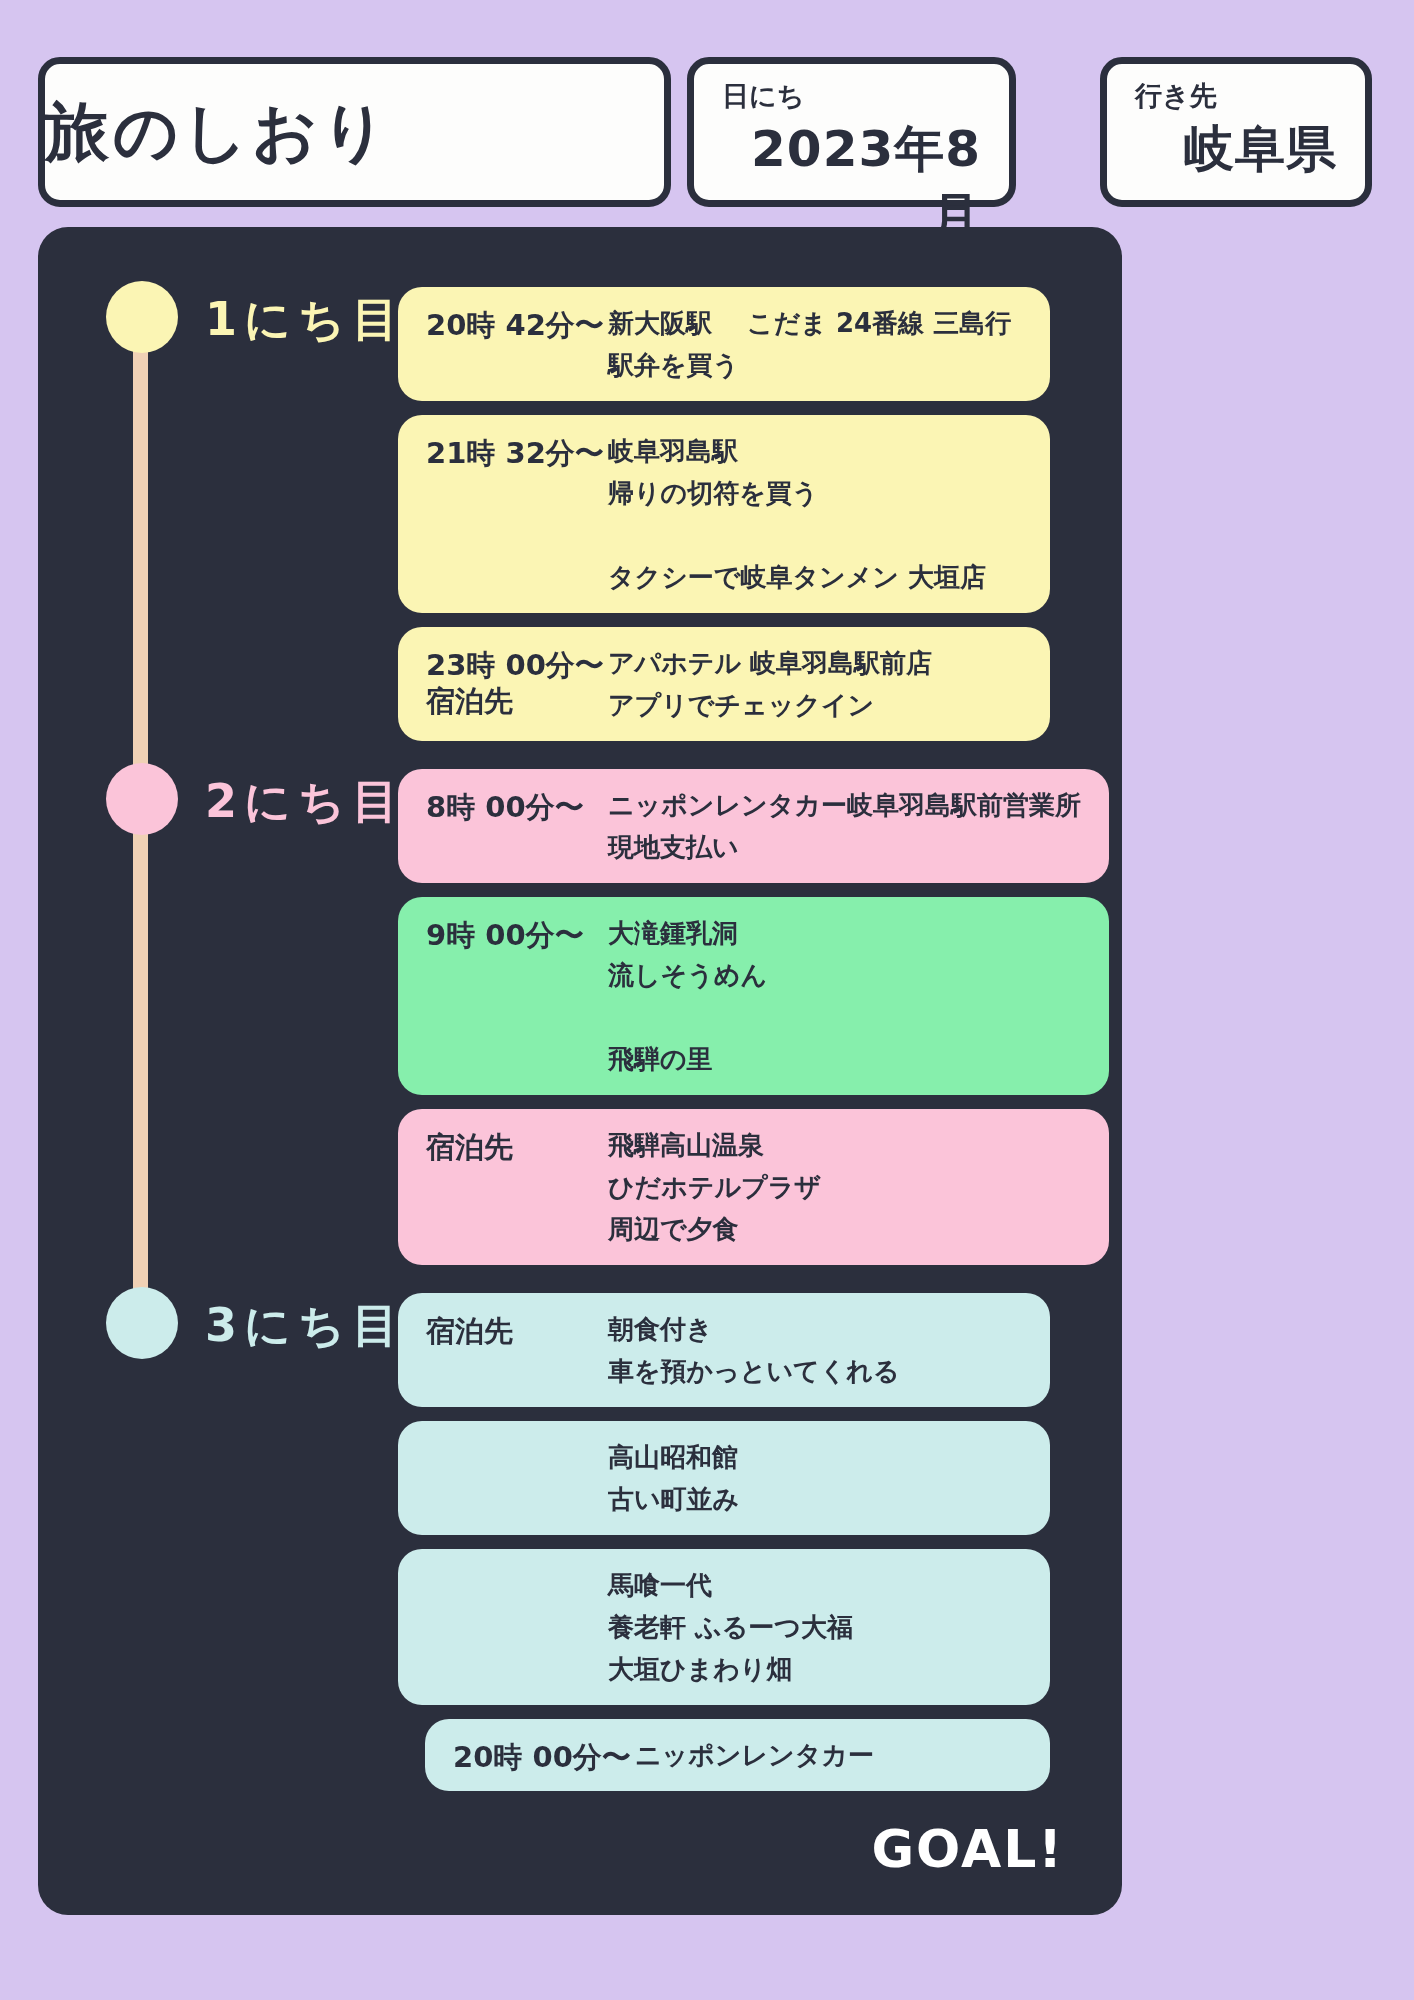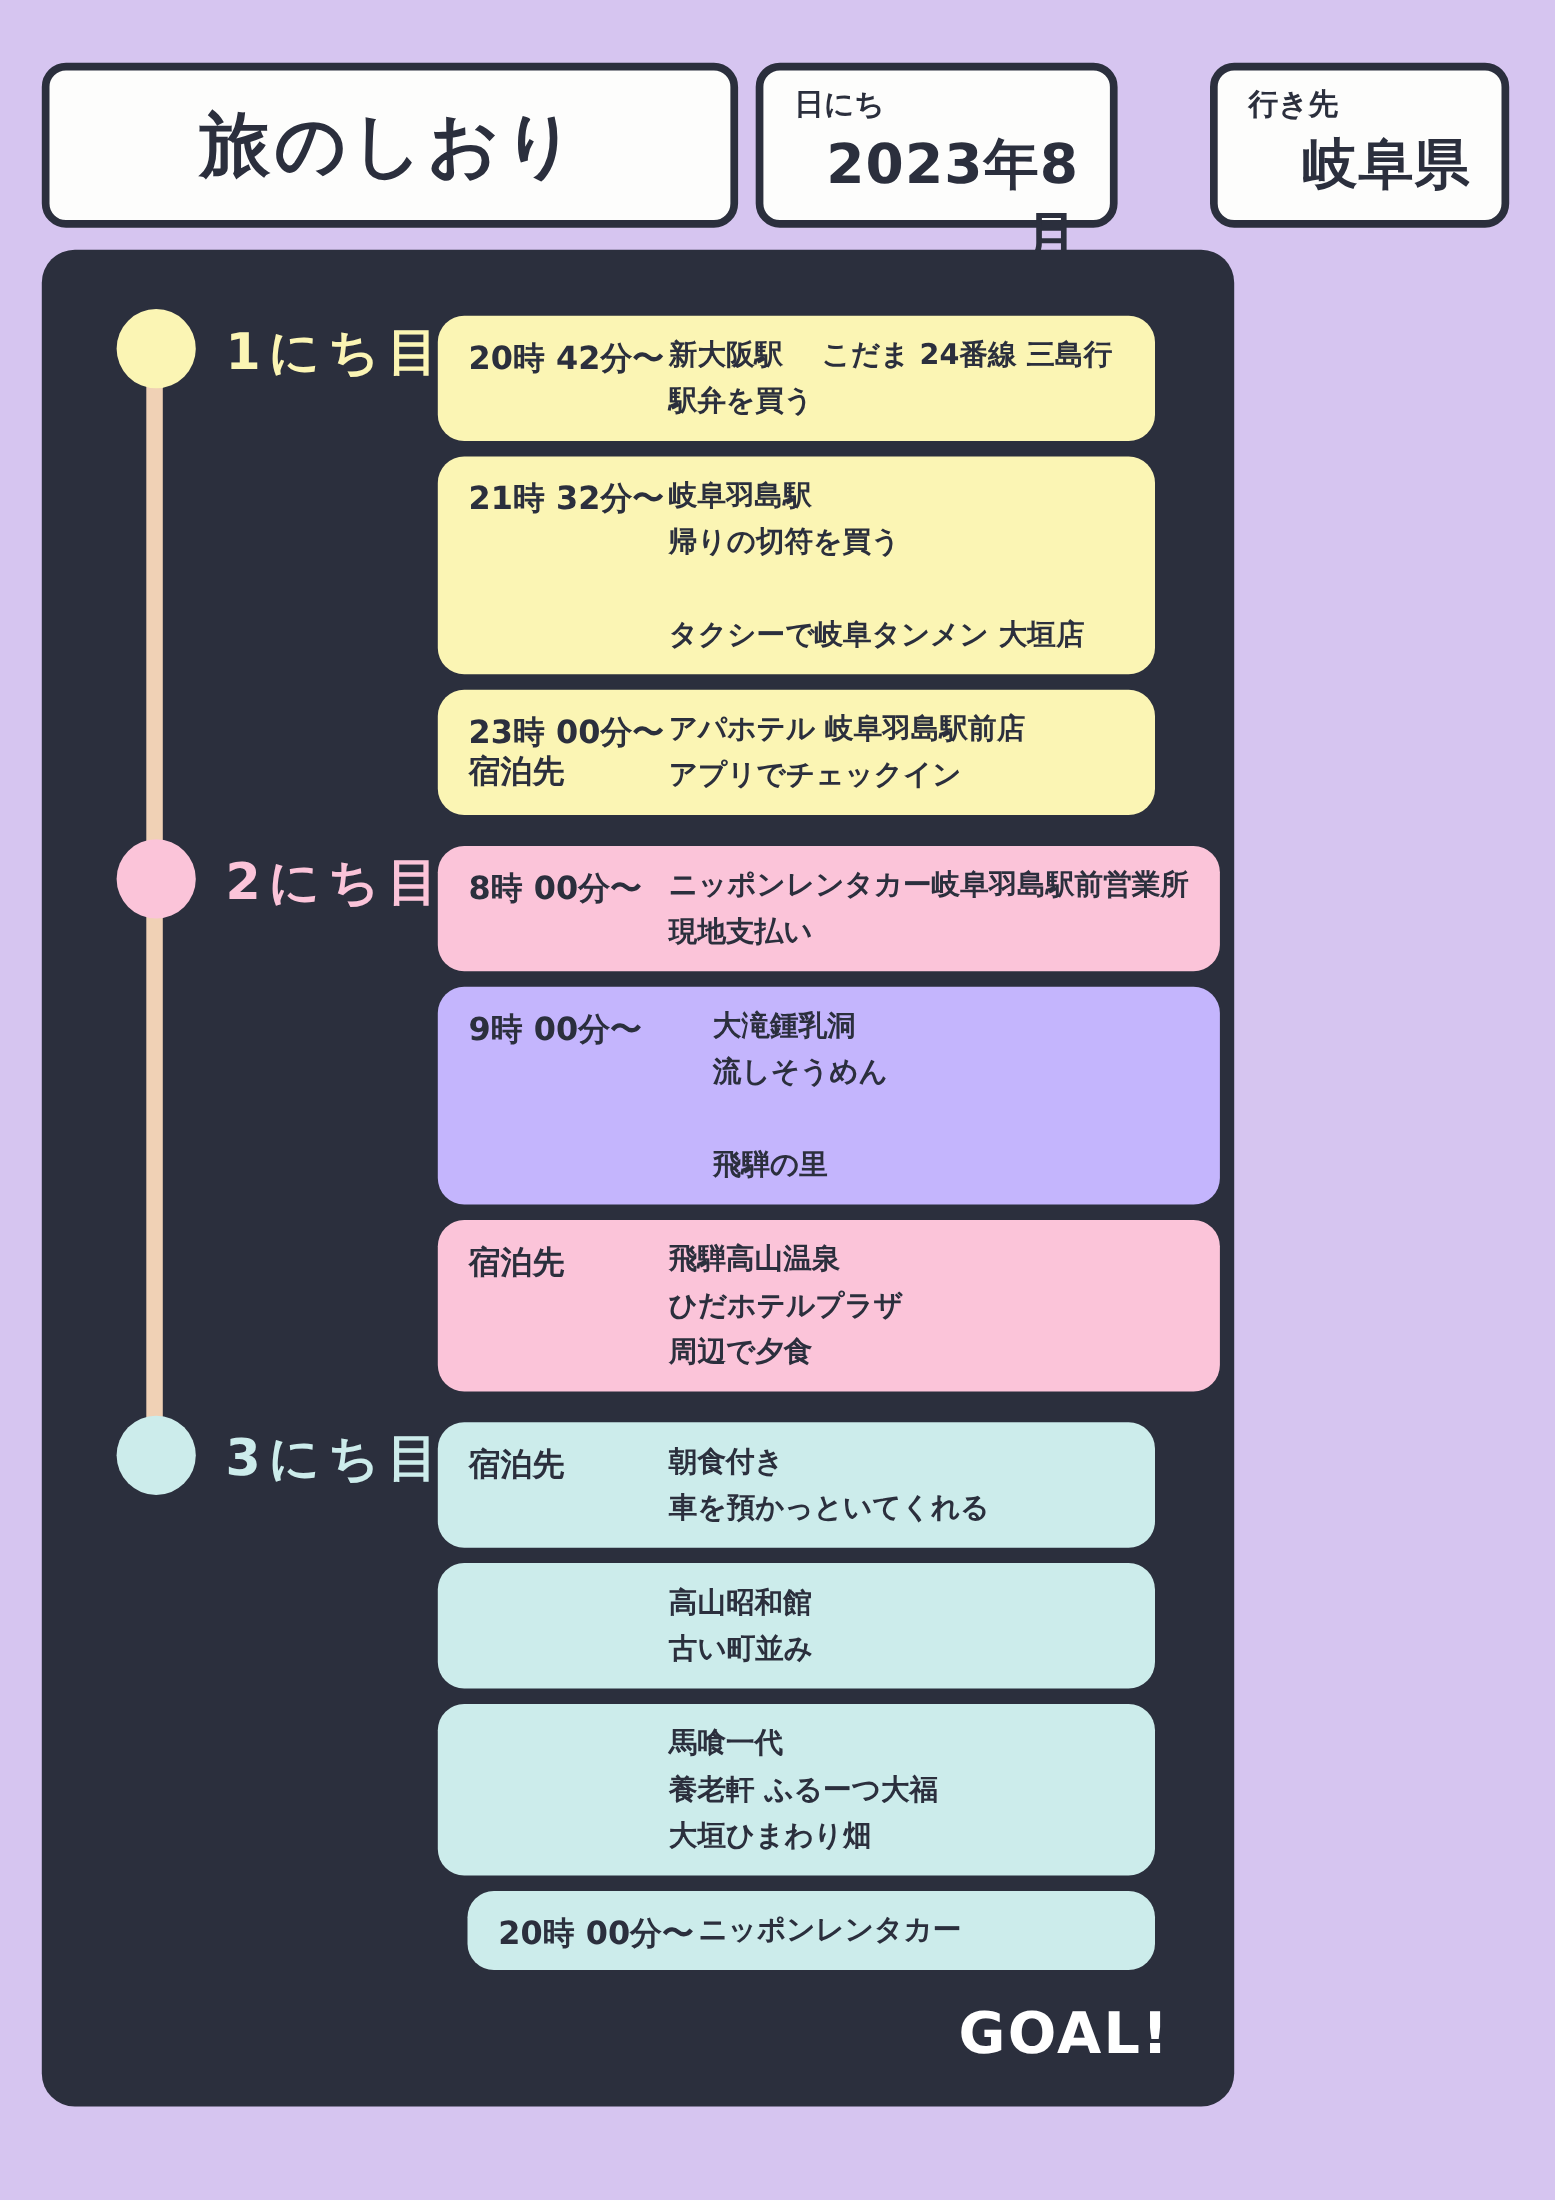--- a/index.html
+++ b/index.html
@@ -9,21 +9,21 @@
     font-family:"DejaVu Sans","Liberation Sans",sans-serif;
     position:relative;
     color:#2b2f3d;
     -webkit-font-smoothing:antialiased;
   }
   .top-box{
     position:absolute;top:57px;height:150px;
     background:#fdfdfc;border:7px solid #2b2f3d;border-radius:22px;
     box-sizing:border-box;
   }
-  .box-title{left:38px;width:633px;display:flex;align-items:center;justify-content:center;}
+  .box-title{left:38px;width:633px;display:flex;align-items:center;justify-content:flex-start;}
   .box-title .title-text{font-size:64px;font-weight:900;letter-spacing:4px;}
   .box-date{left:687px;width:329px;padding:16px 28px;}
   .box-dest{left:1100px;width:272px;padding:16px 28px;}
   .small-label{font-size:27px;font-weight:800;line-height:1.2;}
   .big-value{font-size:50px;font-weight:700;text-align:right;margin-top:4px;letter-spacing:1px;}
   .panel{
     position:absolute;left:38px;top:227px;width:1084px;height:1688px;
     background:#2b2f3d;border-radius:30px;
     box-sizing:border-box;
     padding-top:60px;
@@ -125,21 +125,21 @@
         <div class="cards">
           <div class="card" style="background: rgb(251, 196, 217);">
             <div class="time-col">
               <div>8時 00分〜</div>
             </div>
             <div class="content-col">
               <div class="content-line">ニッポンレンタカー岐阜羽島駅前営業所</div>
               <div class="content-line">現地支払い</div>
             </div>
           </div>
-          <div class="card" style="background: #c4b5fd; gap: 40px;">
+          <div class="card" style="background: #86efac;">
             <div class="time-col">
               <div>9時 00分〜</div>
             </div>
             <div class="content-col">
               <div class="content-line">大滝鍾乳洞</div>
               <div class="content-line">流しそうめん</div>
               <div class="content-line">&nbsp;</div>
               <div class="content-line">飛騨の里</div>
             </div>
           </div>

